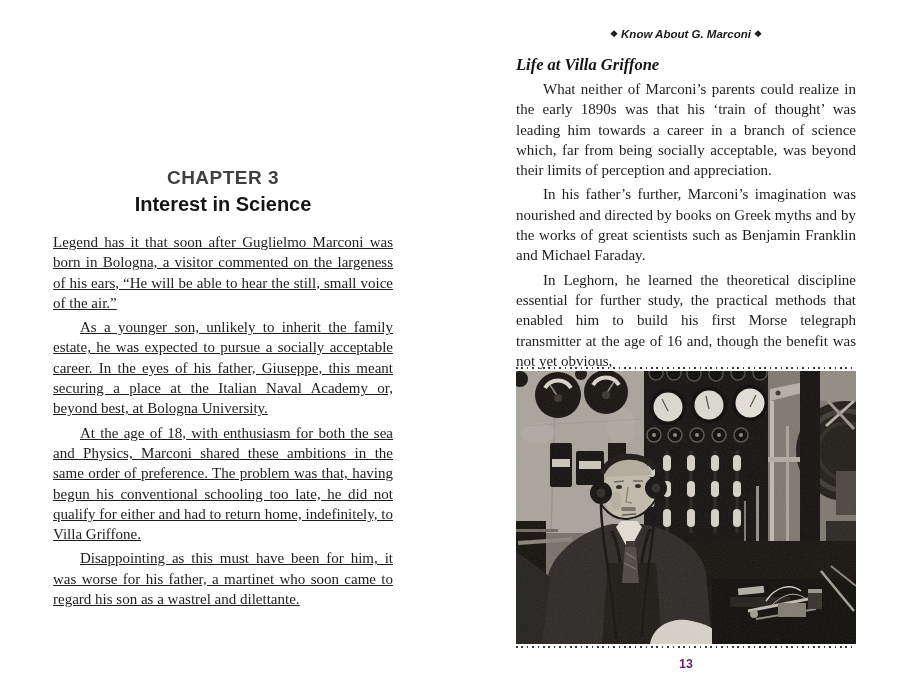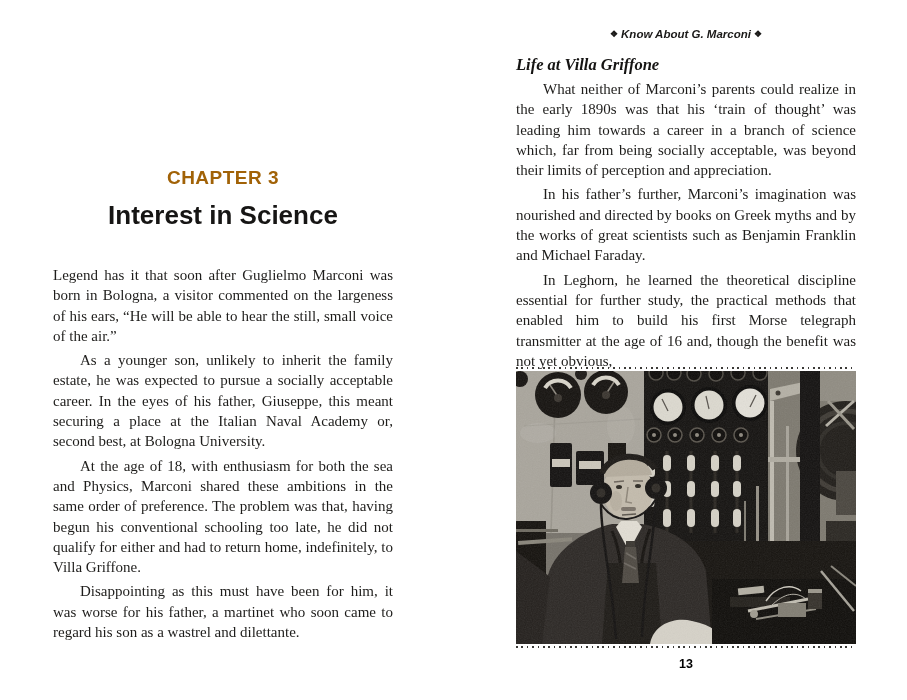--- a/index.html
+++ b/index.html
@@ -5,27 +5,27 @@
   html,body{margin:0;padding:0;background:#ffffff;}
   .spread{
     position:relative;width:907px;height:700px;background:#ffffff;overflow:hidden;
     font-family:"Liberation Serif", serif;color:#1e1d1b;
   }
   
   .left-col{position:absolute;left:53px;top:0;width:340px;}
   .chapter-label{
     margin-top:167px;text-align:center;
     font-family:"Liberation Sans", sans-serif;font-weight:bold;
-    font-size:19px;line-height:22px;letter-spacing:.5px;color:#a16207;
+    font-size:19px;line-height:22px;letter-spacing:.5px;color:#404040;
   }
   .chapter-title{
     text-align:center;font-family:"Liberation Sans", sans-serif;font-weight:bold;
-    font-size:26px;line-height:29px;color:#161514;margin-top:12px;
-  }
-  .left-body{margin-top:35px;}
+    font-size:20px;line-height:29px;color:#161514;margin-top:1px;
+  }
+  .left-body{margin-top:13px;text-decoration:underline;}
   p.body-par{
     font-size:15px;line-height:20.3px;text-align:justify;
     margin:0 0 4px 0;color:#1e1d1b;
   }
   p.indent{text-indent:27px;}
   
   .right-col{position:absolute;left:516px;top:0;width:340px;height:504px;}
   .running-header{
     margin-top:27px;text-align:center;
     font-family:"Liberation Sans", sans-serif;font-weight:bold;font-style:italic;
@@ -37,34 +37,34 @@
     font-weight:bold;font-style:italic;font-size:16.5px;line-height:20px;color:#151413;
   }
   .photo-frame{position:absolute;left:0;top:365px;width:340px;}
   .dot-row{
     height:2px;margin:2px 0;
     background:repeating-linear-gradient(90deg,#3b3a37 0 1.6px,transparent 1.6px 5.4px);
   }
   .photo-frame svg{display:block;}
   .page-number{
     position:absolute;left:0;top:657px;width:340px;text-align:center;
-    font-family:"Liberation Sans", sans-serif;font-weight:bold;font-size:12.5px;color:#000000;
+    font-family:"Liberation Sans", sans-serif;font-weight:bold;font-size:12.5px;color:#701a75;
   }
 </style>
 </head>
 <body>
 
 <div class="spread">
 
   <div class="left-col">
     <div class="chapter-label">CHAPTER 3</div>
     <div class="chapter-title">Interest in Science</div>
     <div class="left-body">
       <p class="body-par">Legend has it that soon after Guglielmo Marconi was born in Bologna, a visitor commented on the largeness of his ears, “He will be able to hear the still, small voice of the air.”</p>
-      <p class="body-par indent">As a younger son, unlikely to inherit the family estate, he was expected to pursue a socially acceptable career. In the eyes of his father, Giuseppe, this meant securing a place at the Italian Naval Academy or, second best, at Bologna University.</p>
+      <p class="body-par indent">As a younger son, unlikely to inherit the family estate, he was expected to pursue a socially acceptable career. In the eyes of his father, Giuseppe, this meant securing a place at the Italian Naval Academy or, beyond best, at Bologna University.</p>
       <p class="body-par indent">At the age of 18, with enthusiasm for both the sea and Physics, Marconi shared these ambitions in the same order of preference. The problem was that, having begun his conventional schooling too late, he did not qualify for either and had to return home, indefinitely, to Villa Griffone.</p>
       <p class="body-par indent">Disappointing as this must have been for him, it was worse for his father, a martinet who soon came to regard his son as a wastrel and dilettante.</p>
     </div>
   </div>
 
   <div class="right-col">
 
     <div class="running-header">
       <span class="orn">❖</span><span>Know About G. Marconi</span><span class="orn">❖</span>
     </div>

